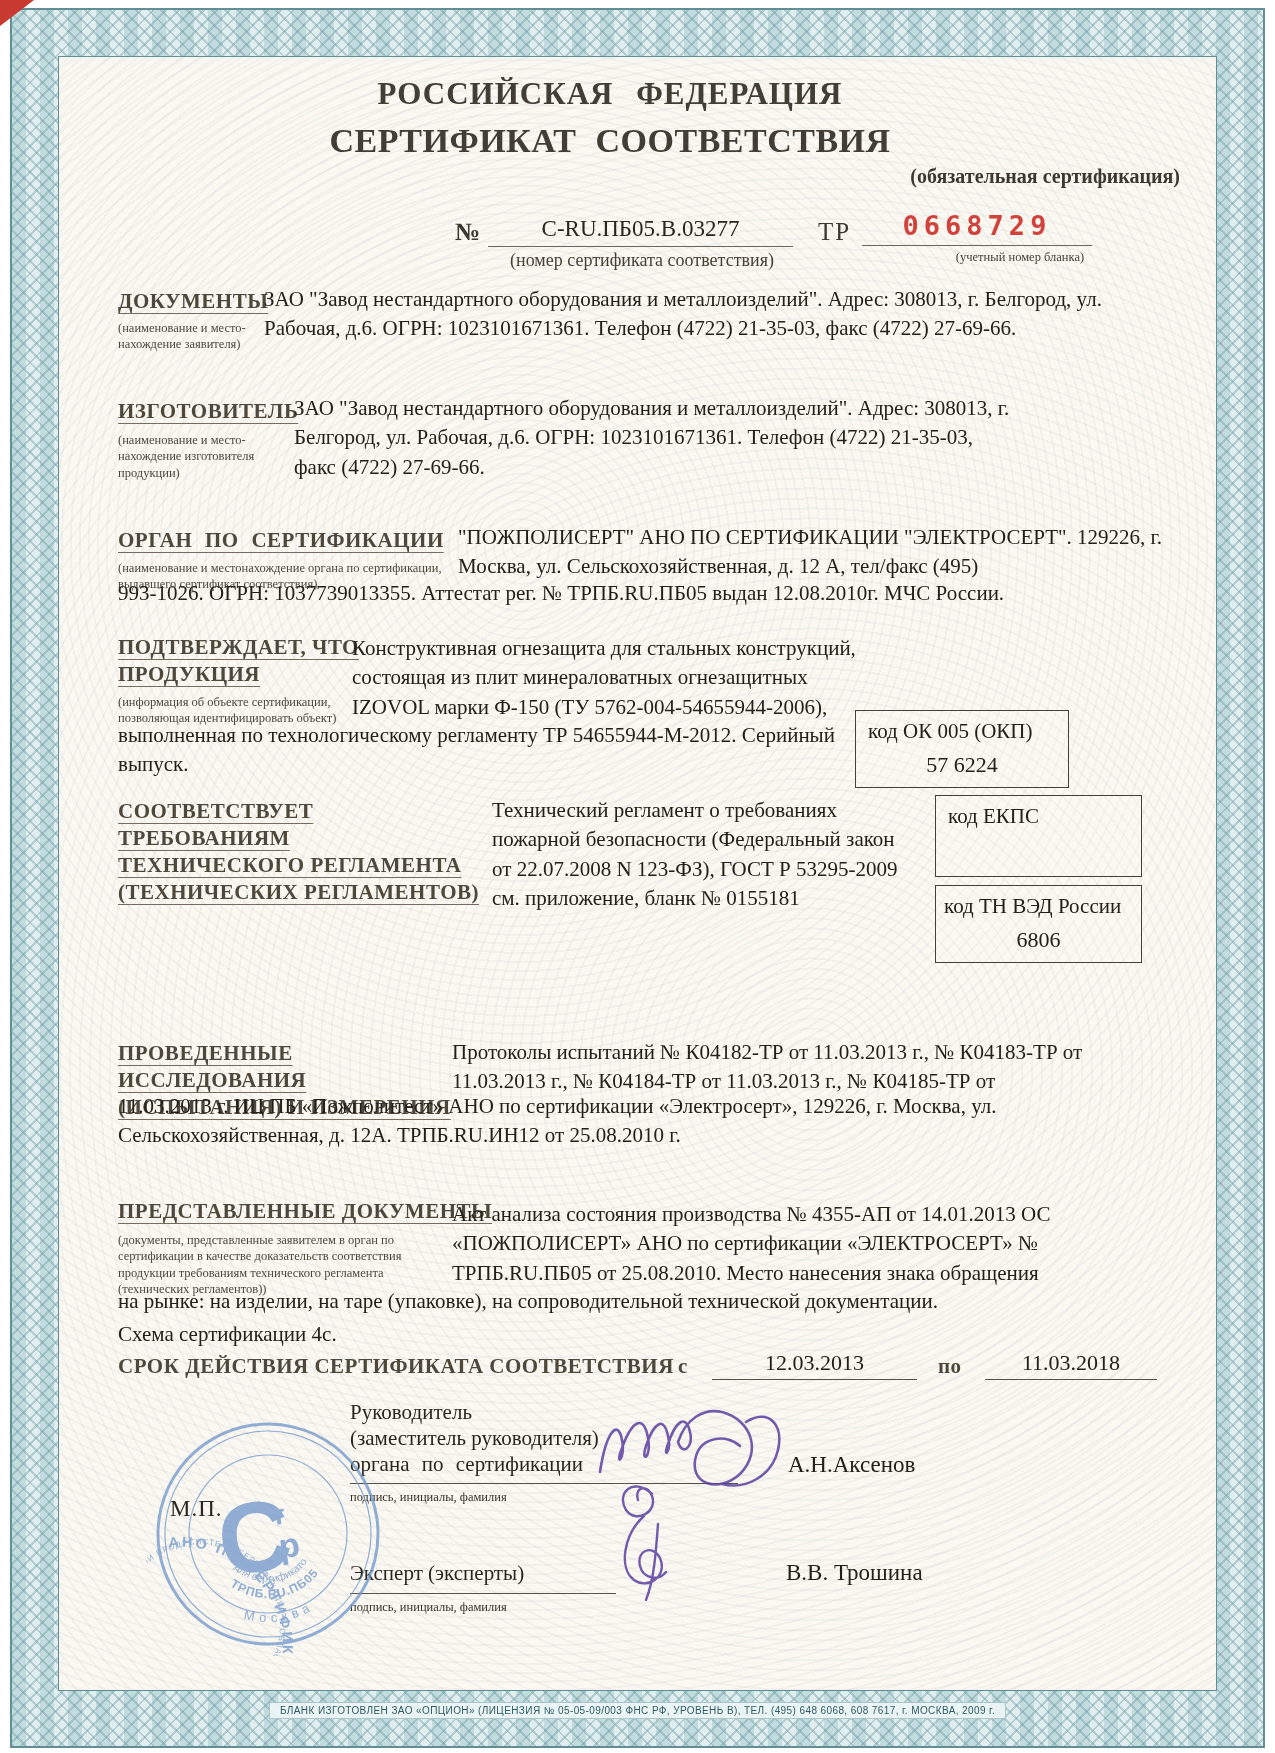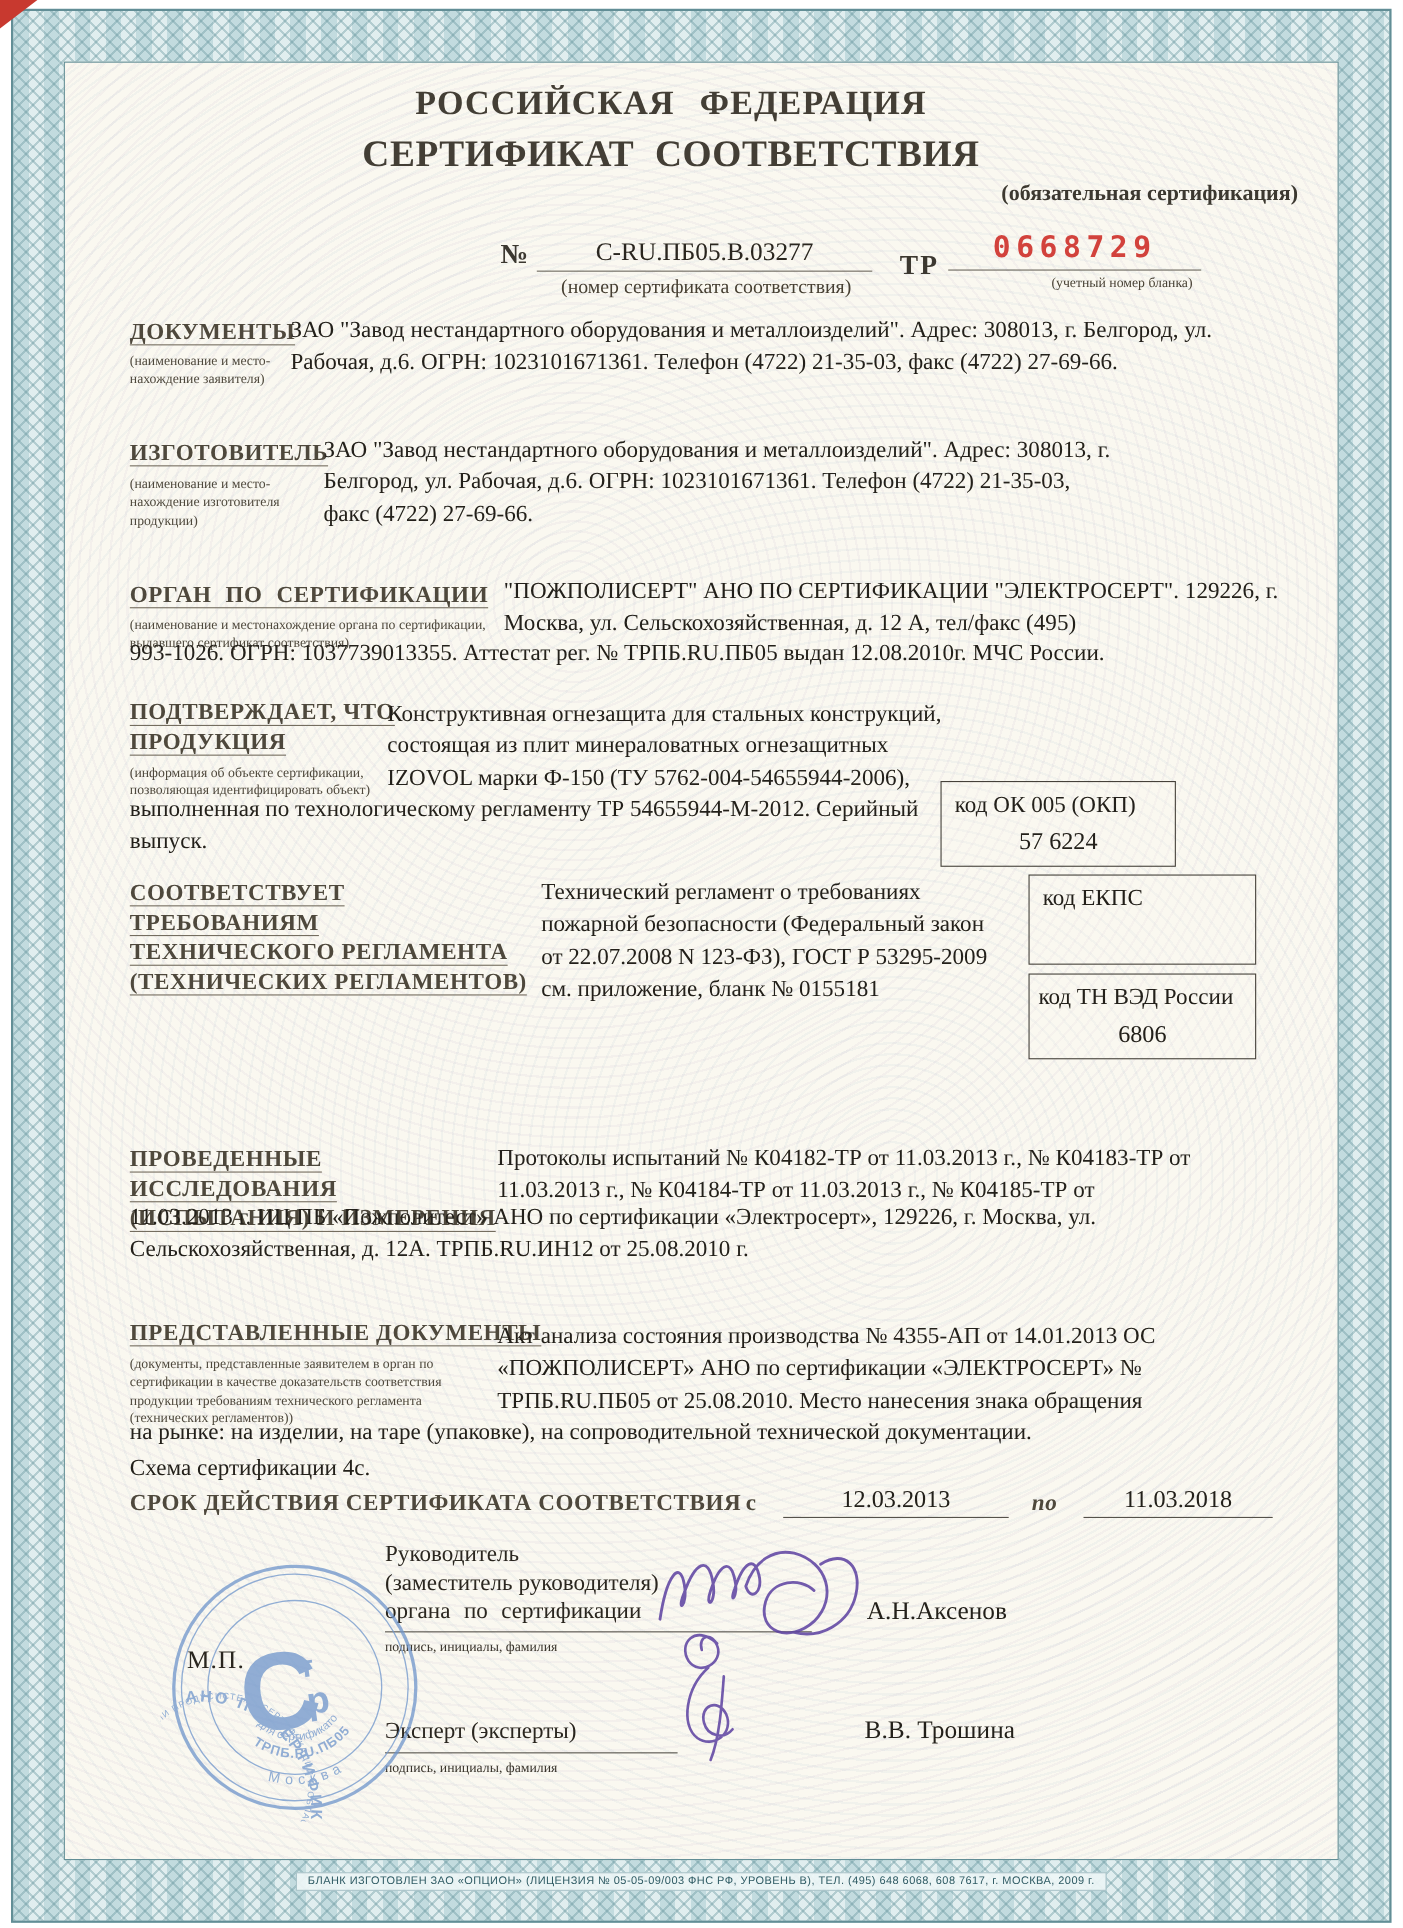--- a/index.html
+++ b/index.html
@@ -26,21 +26,21 @@
   .c{text-align:center;}
   .hdr-country{left:40px;width:1140px;top:76px;font-weight:bold;font-size:31px;
     letter-spacing:1px;word-spacing:14px;color:#433e35;}
   .hdr-title{left:40px;width:1140px;top:122px;font-weight:bold;font-size:34px;
     letter-spacing:.5px;word-spacing:10px;color:#433e35;}
   .hdr-sub{left:40px;width:1140px;top:165px;font-weight:bold;font-size:20px;color:#3c3830;text-align:right;}
   .no-sign{left:455px;top:218px;font-weight:bold;font-size:25px;color:#3c3830;}
   .cert-no{left:488px;top:216px;width:305px;text-align:center;font-size:23px;color:#2a261f;
     border-bottom:1.5px solid #6b675d;padding-bottom:4px;}
   .cert-no-cap{left:492px;top:250px;width:300px;text-align:center;font-size:18px;color:#463f32;}
-  .tr-lab{left:818px;top:218px;font-weight:bold;font-size:25px;color:#3c3830;letter-spacing:2px;margin-top:10px;}
+  .tr-lab{left:818px;top:218px;font-weight:normal;font-size:25px;color:#3c3830;letter-spacing:2px;}
   .blank-no{left:862px;top:210px;width:230px;text-align:center;
     font-family:"DejaVu Sans Mono",monospace;font-size:27px;font-weight:bold;
     letter-spacing:5px;color:#d2423c;border-bottom:1.5px solid #6b675d;padding-bottom:4px;}
   .blank-cap{left:880px;top:250px;width:280px;text-align:center;font-size:12.5px;color:#463f32;}
   .lbl{font-weight:bold;font-size:21px;color:#4e483c;letter-spacing:.5px;line-height:1.28;}
   .u{text-decoration:underline;text-decoration-thickness:1px;text-underline-offset:5px;
      text-decoration-color:#746d5f;}
   .sub{font-size:12.5px;color:#4e483c;line-height:1.3;}
   .val{font-size:21px;color:#23201a;line-height:1.4;}
   .nowrap{white-space:nowrap;}
@@ -121,21 +121,21 @@
 
   <div class="abs lbl u nowrap" style="left:118px;top:1198px;">ПРЕДСТАВЛЕННЫЕ ДОКУМЕНТЫ</div>
   <div class="abs sub" style="left:118px;top:1232px;width:338px;">(документы, представленные заявителем в орган по сертификации в качестве доказательств соответствия продукции требованиям технического регламента (технических регламентов))</div>
   <div class="abs val" style="left:452px;top:1200px;width:712px;">Акт анализа состояния производства № 4355-АП от 14.01.2013 ОС «ПОЖПОЛИСЕРТ» АНО по сертификации «ЭЛЕКТРОСЕРТ» № ТРПБ.RU.ПБ05 от 25.08.2010. Место нанесения знака обращения</div>
   <div class="abs val" style="left:118px;top:1287px;width:1048px;">на рынке: на изделии, на таре (упаковке), на сопроводительной технической документации.</div>
   <div class="abs val" style="left:118px;top:1320px;width:1048px;">Схема сертификации 4с.</div>
 
   <div class="abs lbl nowrap" style="left:118px;top:1353px;">СРОК ДЕЙСТВИЯ СЕРТИФИКАТА СООТВЕТСТВИЯ</div>
   <div class="abs lbl" style="left:678px;top:1353px;">с</div>
   <div class="abs vdate" style="left:712px;top:1350px;width:205px;">12.03.2013</div>
-  <div class="abs lbl" style="left:938px;top:1353px;font-style:italic;">по</div>
+  <div class="abs lbl" style="left:938px;top:1353px;">по</div>
   <div class="abs vdate" style="left:985px;top:1350px;width:172px;">11.03.2018</div>
 
   <div class="abs role" style="left:350px;top:1399px;">Руководитель</div>
   <div class="abs role" style="left:350px;top:1425px;">(заместитель руководителя)</div>
   <div class="abs role ws" style="left:350px;top:1451px;">органа по сертификации</div>
   <div class="abs sig-rule" style="left:350px;top:1483px;width:388px;"></div>
   <div class="abs cap" style="left:350px;top:1490px;">подпись, инициалы, фамилия</div>
   <svg class="abs sig" style="left:592px;top:1388px;" width="205" height="118" viewBox="0 0 205 118">
     <path d="M8,84 C14,44 26,30 30,52 C34,72 22,80 30,60 C40,32 52,26 56,50 C60,70 48,76 54,58
              C62,34 72,28 76,48 C80,64 70,72 76,56 C84,32 94,26 98,44 C102,60 90,68 86,54

